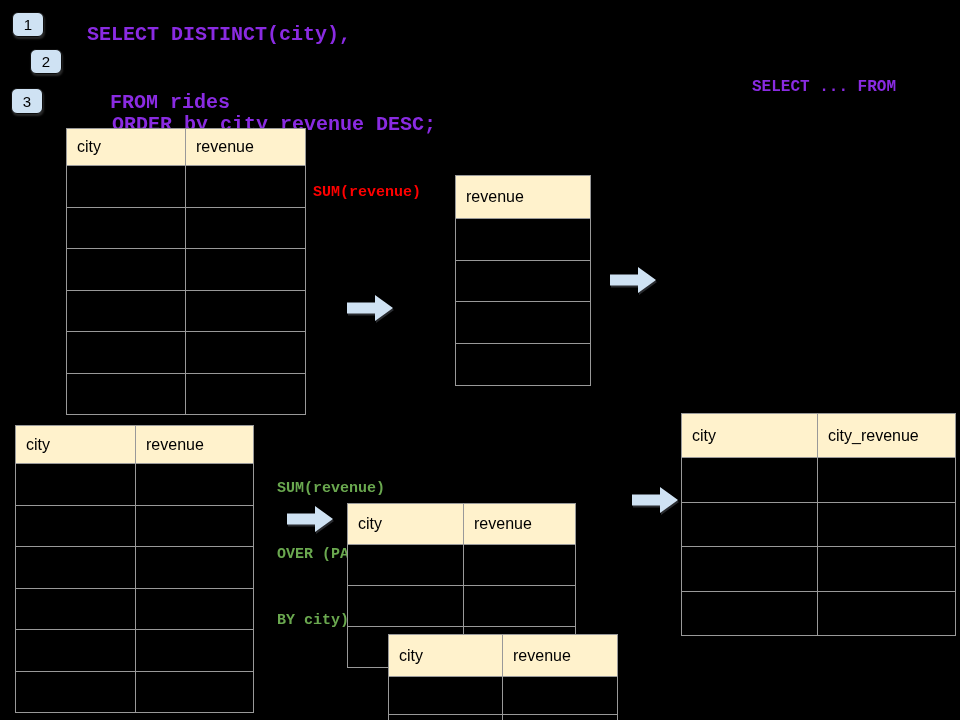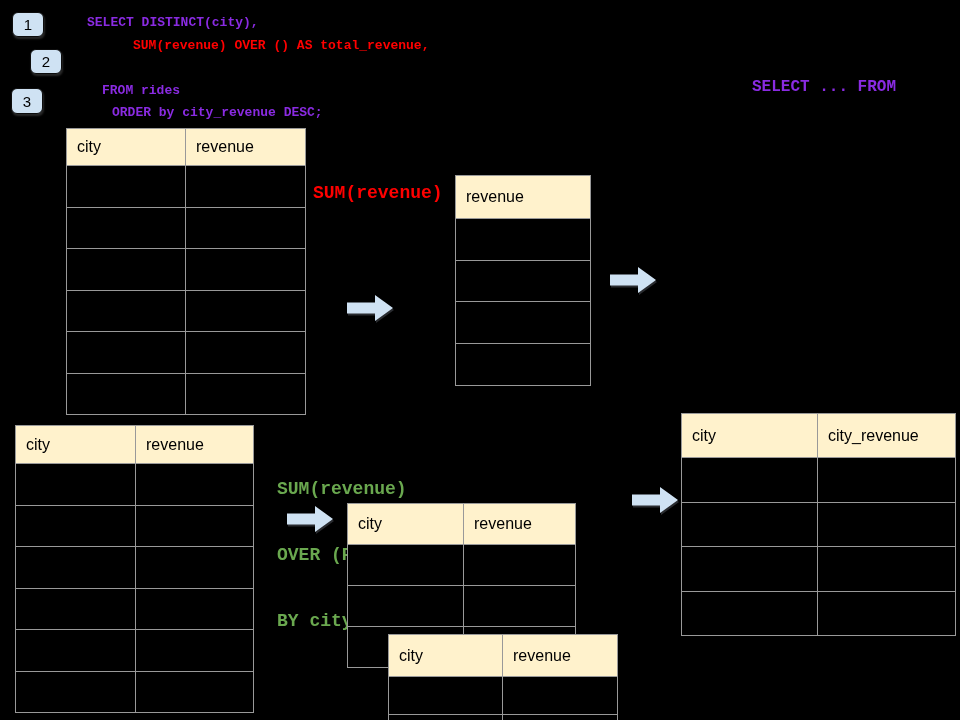--- a/index.html
+++ b/index.html
@@ -15,30 +15,30 @@
          border:1px solid #0d0d0d;border-radius:6px;display:flex;align-items:center;
          justify-content:center;font:15px "Liberation Sans",sans-serif;color:#000;
          box-shadow:1px 2px 2px rgba(160,160,160,.25);}
   #badge1{left:12px;top:12px;}
   #badge2{left:30px;top:49px;}
   #badge3{left:11px;top:88px;height:24px;}
 
   
   .code{position:absolute;font-family:"Liberation Mono",monospace;font-weight:bold;
         white-space:pre;line-height:22px;}
-  .sz-main{font-size:13px;}
-  .sz-note{font-size:18px;}
+  .sz-main{font-size:20px;margin-top:12px;}
+  .sz-note{font-size:15px;}
   .sz-small{font-size:16px;line-height:21px;}
   .purple{color:var(--purple);}
   .red{color:var(--red);}
   .green{color:var(--green);}
   #sql-l1{left:87px;top:12px;}
   #sql-l2{left:133px;top:35px;}
   #sql-l3{left:133px;top:57px;}
-  #sql-l4{left:102px;top:80px;}
+  #sql-l4{left:110px;top:80px;}
   #sql-l5{left:112px;top:102px;text-align:right;}
   #side-note{left:752px;top:35px;}
   #ann-total{left:313px;top:138px;}
   #ann-part{left:277px;top:434px;}
 
   
   .dtable{position:absolute;border-collapse:collapse;table-layout:fixed;}
   .dtable th,.dtable td{border:1px solid var(--tborder);overflow:hidden;}
   .dtable th{background:var(--header-bg);font:16px "Liberation Sans",sans-serif;
              font-weight:400;color:#000;text-align:left;padding:0 0 0 10px;vertical-align:middle;}
@@ -85,21 +85,20 @@
     <span>1</span>
   </div>
   <div class="badge" id="badge2">
     <span>2</span>
   </div>
   <div class="badge" id="badge3">
     <span>3</span>
   </div>
 
   <div class="code sz-main purple" id="sql-l1">SELECT DISTINCT(city),</div>
-  <div class="code sz-main red" id="sql-l2">SUM(revenue) OVER () AS total_revenue,</div>
   <div class="code sz-main purple" id="sql-l4">FROM rides</div>
   <div class="code sz-main purple" id="sql-l5">ORDER by city_revenue DESC;</div>
 
   <div class="code sz-small purple" id="side-note">
     <div>SELECT ... FROM</div>
   </div>
 
   <div class="code sz-note red" id="ann-total">
     <div>SUM(revenue)</div>
   </div>

